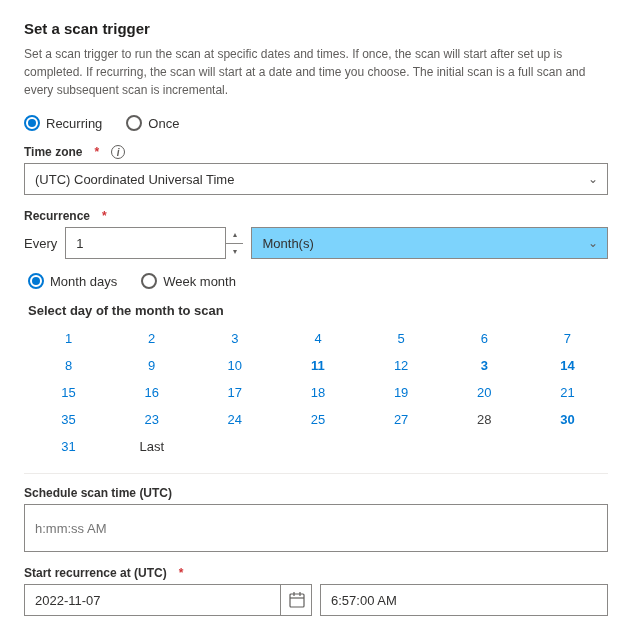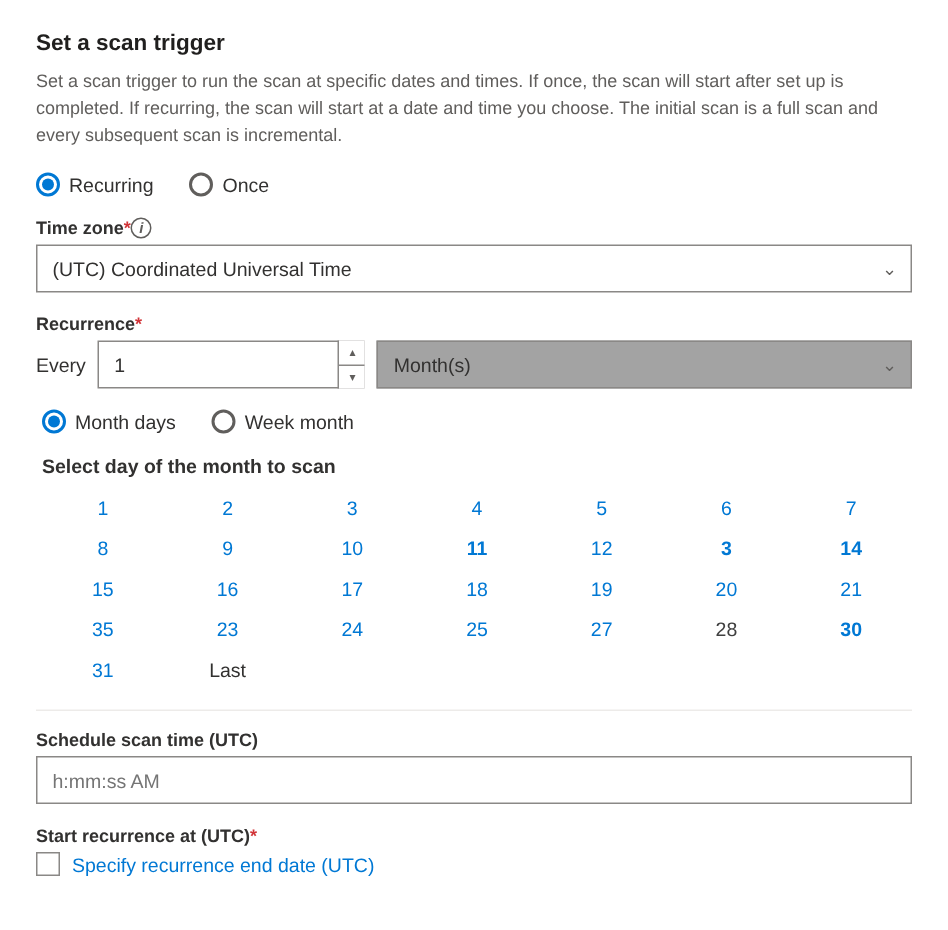--- a/index.html
+++ b/index.html
@@ -60,21 +60,21 @@
     }
     .radio-circle.unchecked {
       border-color: #605e5c;
     }
     .field-label {
       font-size: 12px;
       font-weight: 600;
       margin-bottom: 4px;
       display: flex;
       align-items: center;
-      gap: 0;
+      gap: 12px;
     }
     .info-icon {
       width: 14px;
       height: 14px;
       border-radius: 50%;
       border: 1px solid #605e5c;
       display: inline-flex;
       align-items: center;
       justify-content: center;
       font-size: 10px;
@@ -156,21 +156,21 @@
     .period-select-wrapper {
       position: relative;
       flex: 2;
     }
     .period-select {
       width: 100%;
       border: 1px solid #8a8886;
       padding: 6px 30px 6px 10px;
       font-size: 13px;
       color: #323130;
-      background: #a3a3a3;
+      background: #7dd3fc;
       appearance: none;
       cursor: pointer;
       height: 32px;
     }
     .day-type-row {
       display: flex;
       align-items: center;
       gap: 24px;
       margin-bottom: 14px;
       margin-left: 4px;
@@ -205,21 +205,21 @@
     .time-input-wrapper {
       position: relative;
       margin-bottom: 14px;
     }
     .time-input {
       width: 100%;
       border: 1px solid #8a8886;
       padding: 6px 10px;
       font-size: 13px;
       color: #a19f9d;
-      height: 32px;
+      height: 48px;
     }
     .date-time-row {
       display: flex;
       gap: 8px;
       margin-bottom: 14px;
     }
     .date-wrapper {
       position: relative;
       flex: 1;
     }
@@ -386,18 +386,34 @@
   <div class="time-input-wrapper">
     <input type="text" class="time-input" placeholder="h:mm:ss AM" style="">
   </div>
 </div>
 
 <div>
   <div class="field-label">
     <span>Start recurrence at (UTC)</span>
       <span class="required"> *</span>
   </div>
+  <div class="date-time-row">
+    <div class="date-wrapper">
+      <input type="text" class="date-input" value="2022-11-07" style="">
+      <div class="cal-icon">
+        <svg width="16" height="16" viewBox="0 0 16 16" fill="none">
+          <rect x="1" y="2" width="14" height="13" rx="1" stroke="#605e5c" stroke-width="1.2" fill="none"></rect>
+          <line x1="1" y1="6" x2="15" y2="6" stroke="#605e5c" stroke-width="1.2"></line>
+          <line x1="5" y1="0" x2="5" y2="4" stroke="#605e5c" stroke-width="1.2"></line>
+          <line x1="11" y1="0" x2="11" y2="4" stroke="#605e5c" stroke-width="1.2"></line>
+        </svg>
+      </div>
+    </div>
+    <div class="time-wrapper">
+      <input type="text" class="date-input" value="6:57:00 AM" style="">
+    </div>
+  </div>
 </div>
 
 <div class="checkbox-row">
   <div class="checkbox"></div>
   <span class="checkbox-label">Specify recurrence end date (UTC)</span>
 </div>
 
 </body></html>

